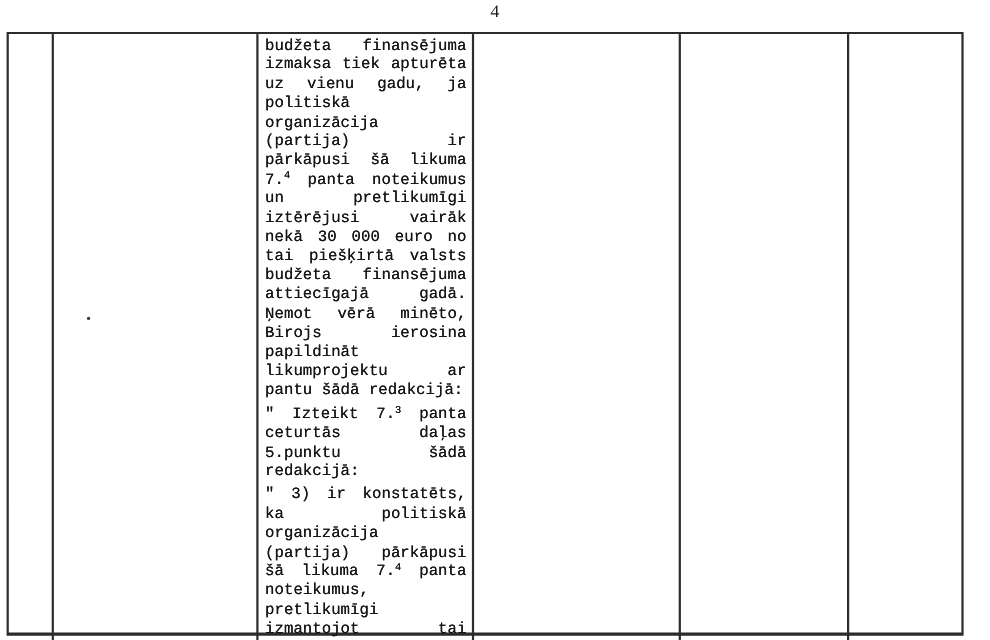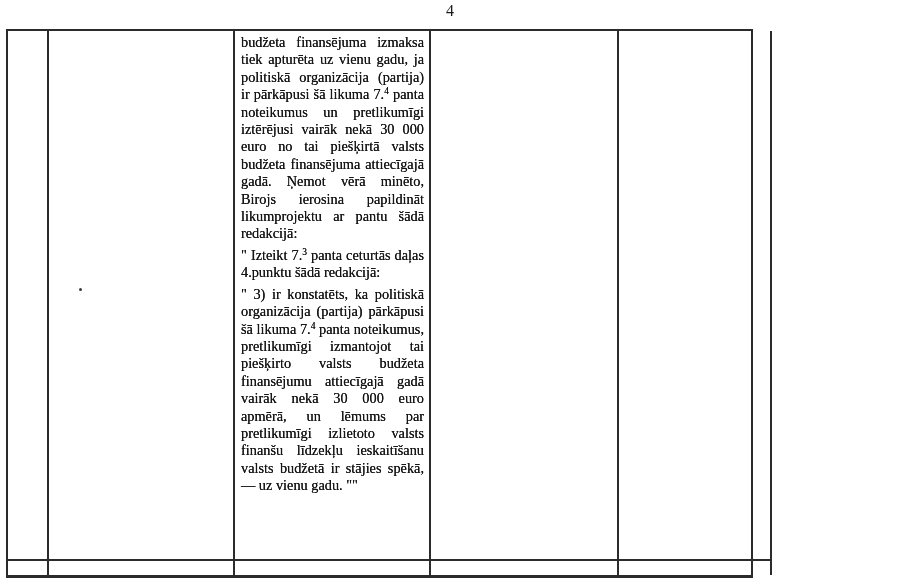--- a/index.html
+++ b/index.html
@@ -23,28 +23,29 @@
     width: 900px;
     text-align: center;
     font-size: 16px;
     line-height: 19px;
     color: #1b1b1b;
   }
   .doc-table {
     position: absolute;
     left: 6px;
     top: 29px;
-    width: 747px;
+    width: 870px;
     height: 549px;
     box-sizing: border-box;
     border: 2px solid #2b2b2b;
     border-bottom-width: 3px;
     display: grid;
     grid-template-columns: 41px 186px 196px 188px 153px 1fr;
     grid-template-rows: 1fr 14px;
+    font-family: Liberation Mono, monospace;
   }
   .cell {
     box-sizing: border-box;
     border-right: 2px solid #2b2b2b;
   }
   .cell.last-col {
     border-right: none;
   }
   .cell.row1 {
     border-bottom: 2px solid #2b2b2b;
@@ -89,21 +90,21 @@
 
   <div class="page-number">4</div>
 
   <div class="doc-table">
 
     <div class="cell row1"></div>
     <div class="cell row1"></div>
     <div class="cell row1 text-cell">
       <div class="text-content">
           <div class="para"><span>budžeta finansējuma izmaksa tiek apturēta uz vienu gadu, ja politiskā organizācija (partija) ir pārkāpusi šā likuma 7.</span><sup>4</sup><span> panta noteikumus un pretlikumīgi iztērējusi vairāk nekā 30&nbsp;000 euro no tai piešķirtā valsts budžeta finansējuma attiecīgajā gadā. Ņemot vērā minēto, Birojs ierosina papildināt likumprojektu ar pantu šādā redakcijā:</span></div>
-          <div class="para"><span>" Izteikt 7.</span><sup>3</sup><span> panta ceturtās daļas 4.punktu šādā redakcijā:</span></div>
+          <div class="para"><span>" Izteikt 7.</span><sup>3</sup><span> panta ceturtās daļas 5.punktu šādā redakcijā:</span></div>
           <div class="para"><span>" 3) ir konstatēts, ka politiskā organizācija (partija) pārkāpusi šā likuma 7.</span><sup>4</sup><span> panta noteikumus, pretlikumīgi izmantojot tai piešķirto valsts budžeta finansējumu attiecīgajā gadā vairāk nekā 30&nbsp;000 euro apmērā, un lēmums par pretlikumīgi izlietoto valsts finanšu līdzekļu ieskaitīšanu valsts budžetā ir stājies spēkā, –– uz vienu gadu. ""</span></div>
         </div>
     </div>
     <div class="cell row1"></div>
     <div class="cell row1"></div>
     <div class="cell row1 last-col"></div>
 
     <div class="cell"></div>
     <div class="cell"></div>
     <div class="cell"></div>

